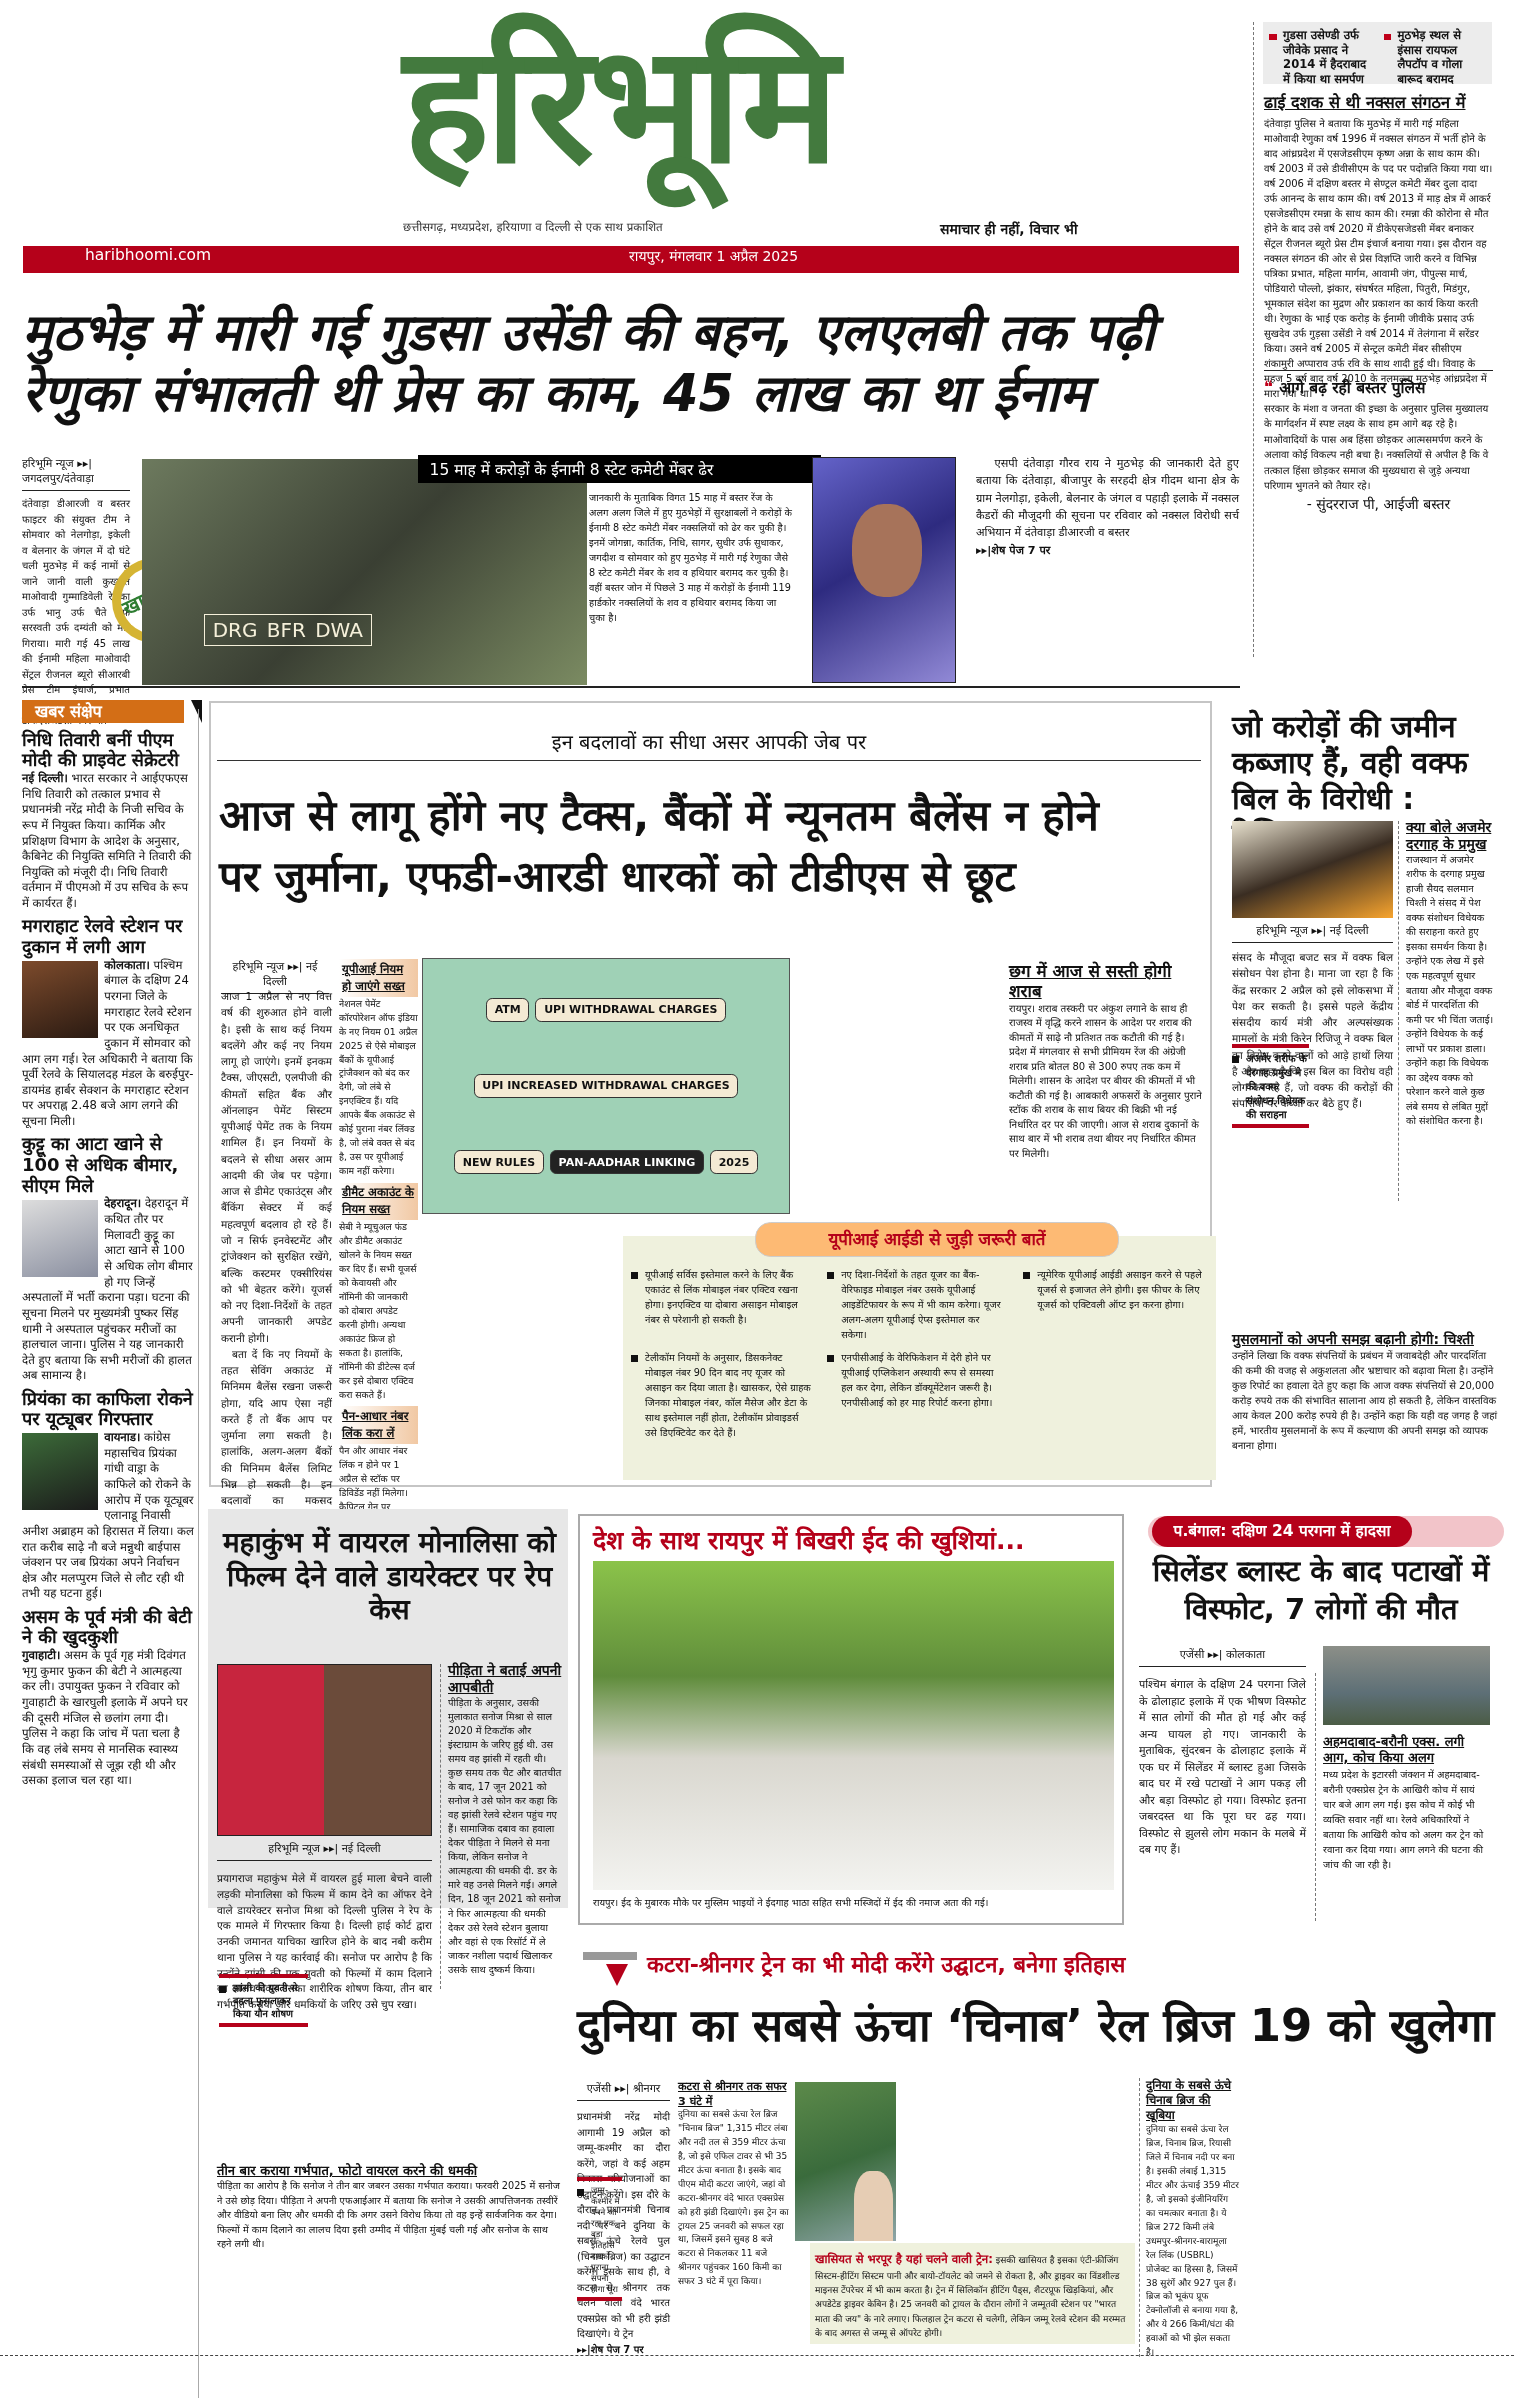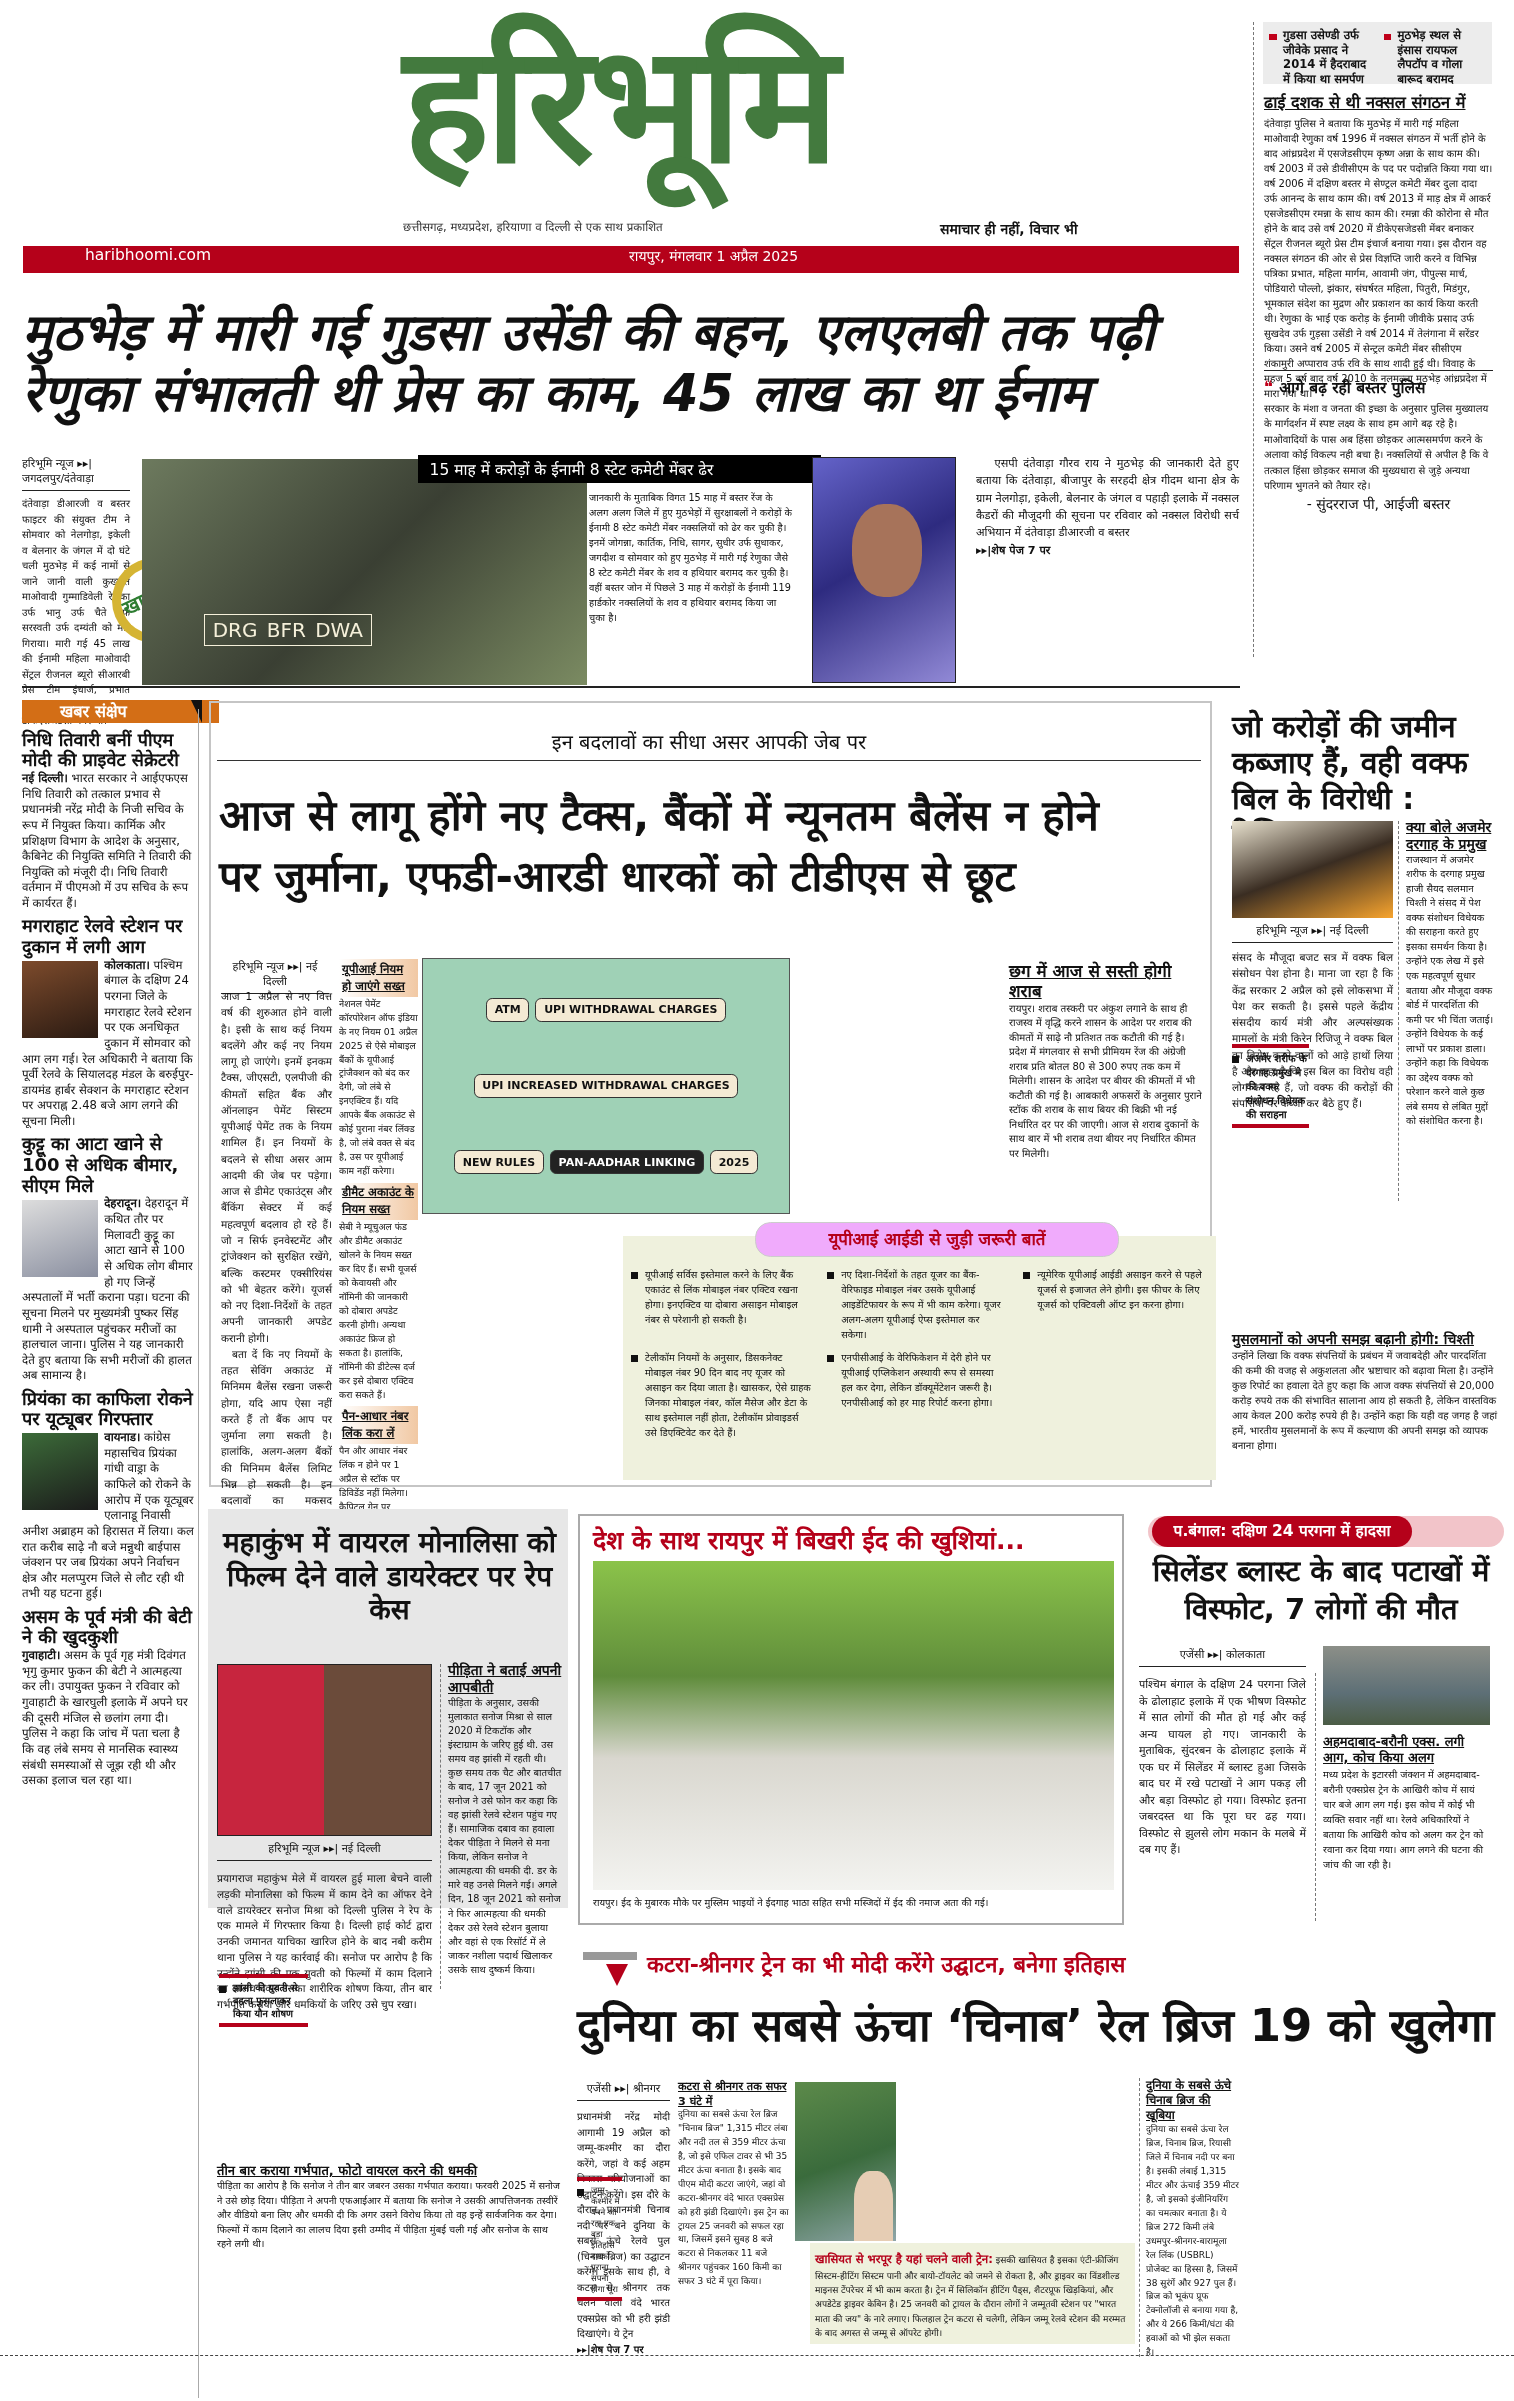--- a/index.html
+++ b/index.html
@@ -18,27 +18,27 @@
 .byline{font-size:11px;padding-bottom:4.6px;border-bottom:1.5px solid #222;text-align:center}
 .body-txt{font-size:12px;line-height:1.55;text-align:justify}
 .sm-txt{font-size:10px;line-height:1.55}
 .photo{background:linear-gradient(135deg,#6d7a5e,#3a3f33 50%,#7b8b62)}
 .khaas{left:112px;top:558px;width:85px;height:85px;border-radius:50%;border:9.3px solid #d5b433;border-right-color:transparent}
 .khaas-txt{left:120px;top:579px;transform:rotate(-25deg);font-size:20px;font-weight:bold;color:#2e7d32}
 .khaas-txt span{color:#c0001a}
 .blackban{left:418px;top:455px;width:403px;height:28px;background:#000;color:#fff;font-size:15.5px;display:flex;align-items:center;padding-left:11.6px}
 .sec-title{font-weight:bold;text-decoration:underline}
 .hline{height:2.3px;background:#222}
-.khabar-bar{left:22px;top:700px;width:197px;height:23px;background:#d36e16;color:#fff;font-weight:bold;font-size:16.3px;padding-left:38px;line-height:23px}
+.khabar-bar{left:22px;top:700px;width:162px;height:23px;background:#d36e16;color:#fff;font-weight:bold;font-size:16.3px;padding-left:13px;line-height:23px}
 .brief h3{font-size:18px;font-weight:bold;line-height:1.15;margin-top:4.6px}
 .brief p{font-size:11.6px;line-height:1.35}
 .brief .ph{float:left;width:76px;height:77px;margin:3.1px 6.2px 1.5px 0;background:linear-gradient(160deg,#7d4b2c,#2a1a12)}
 .box-center{left:209px;top:701px;width:1003px;height:786px;border:2.3px solid #c5c5c5}
 .upi-box{left:623px;top:1236px;width:593px;height:244px;background:#eff1dd}
-.upi-title{left:755px;top:1222px;width:364px;height:35px;border:1.5px solid #ccc;border-radius:15.5px;background:#f0abfc;color:#b5011a;font-weight:bold;font-size:17px;text-align:center;line-height:32px}
+.upi-title{left:755px;top:1222px;width:364px;height:35px;border:1.5px solid #ccc;border-radius:15.5px;background:#fdba74;color:#b5011a;font-weight:bold;font-size:17px;text-align:center;line-height:32px}
 .infogr{left:422px;top:958px;width:368px;height:256px;background:#9fd1b6;border:1.5px solid #555;display:flex;align-items:center;justify-content:center;flex-wrap:wrap;gap:6px;padding:15.5px}
 .infogr .chip{background:#f4ead4;border:1.5px solid #333;border-radius:6.2px;padding:4.6px 7.7px;font-size:11px;font-weight:bold}
 .subhead-bg{background:linear-gradient(90deg,#fff,#f1c8a3);font-weight:bold;text-decoration:underline;font-size:11.6px;padding:1.5px 3.1px}
 .bullet{position:relative;padding-left:14px}
 .bullet::before{content:"";position:absolute;left:0;top:5.4px;width:7px;height:7px;background:#111}
 .redline{height:3.9px;background:#b5011a}
 .dashv{border-left:1.5px dashed #777}
 .gray-box{left:208px;top:1509px;width:360px;height:399px;background:#e7e7e7}
 .eid-box{left:578px;top:1514px;width:546px;height:411px;border:2.3px solid #aaa}
 .eid-photo{left:593px;top:1561px;width:521px;height:329px;background:linear-gradient(180deg,#8bc34a 0%,#5f8c3b 35%,#d9d7cf 60%,#f3f3f0 100%)}

